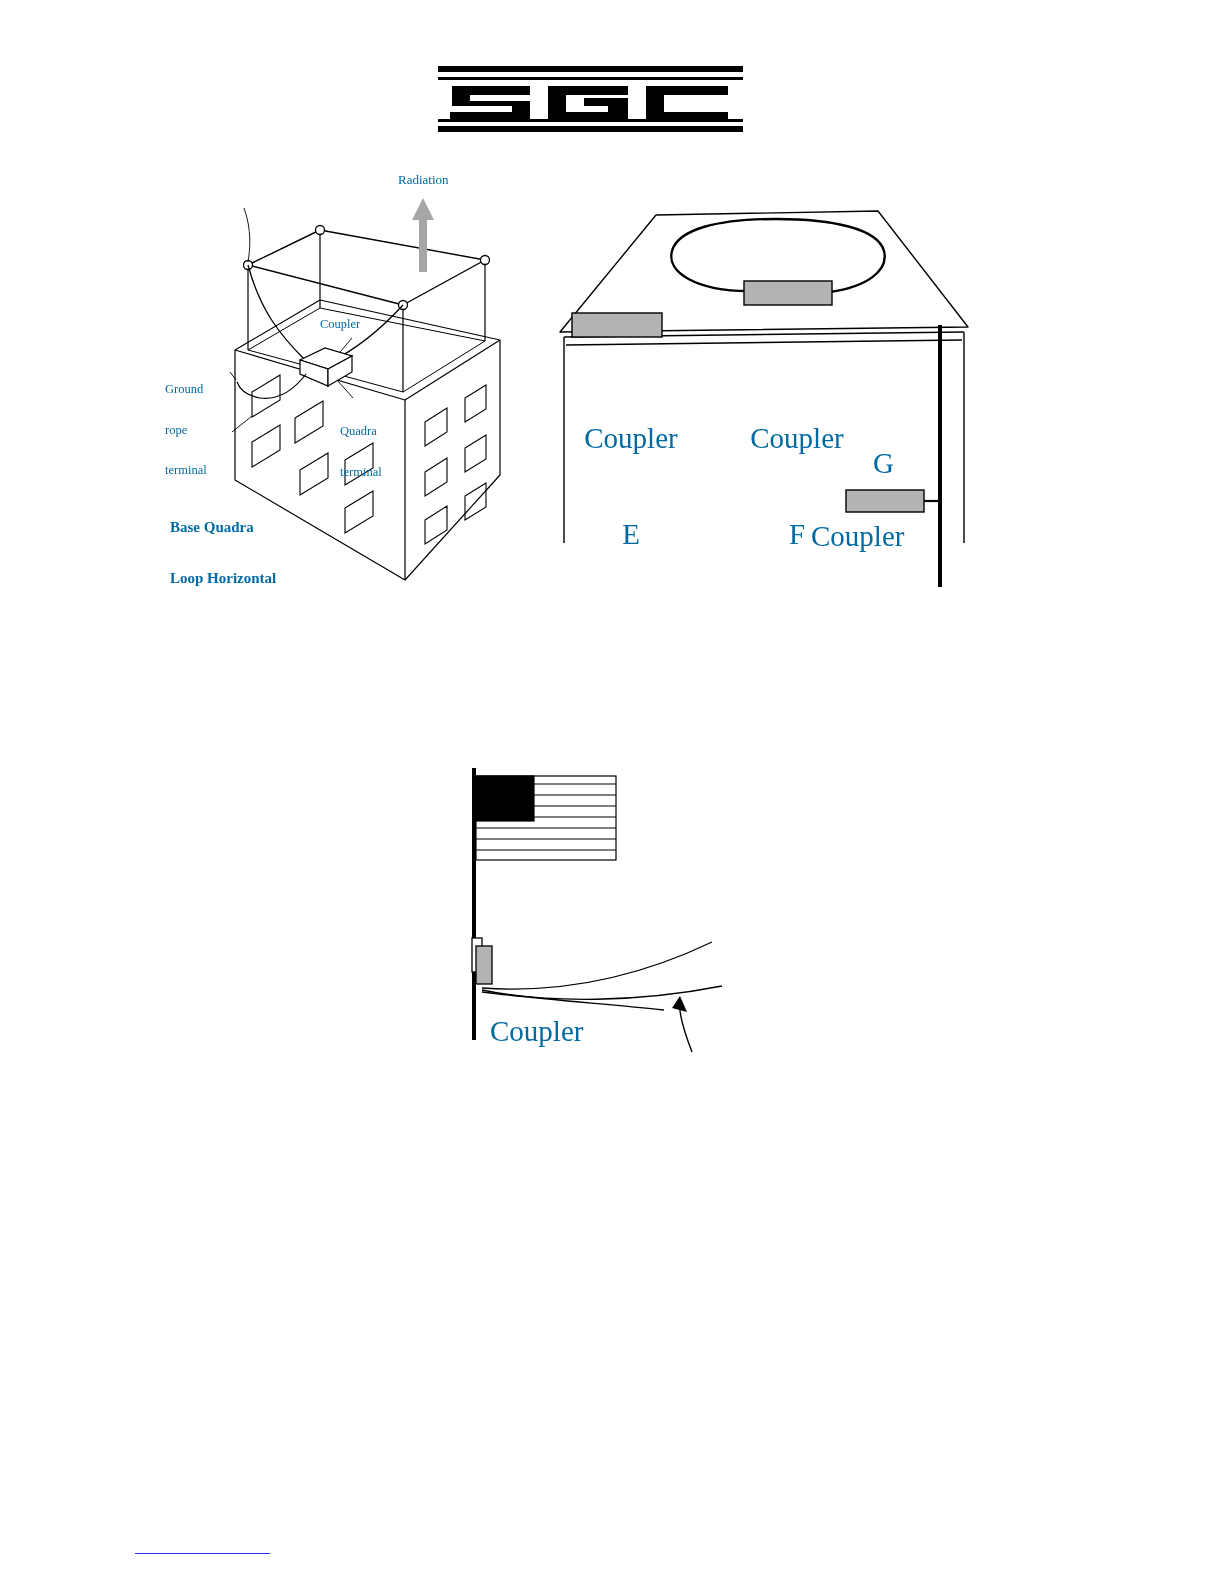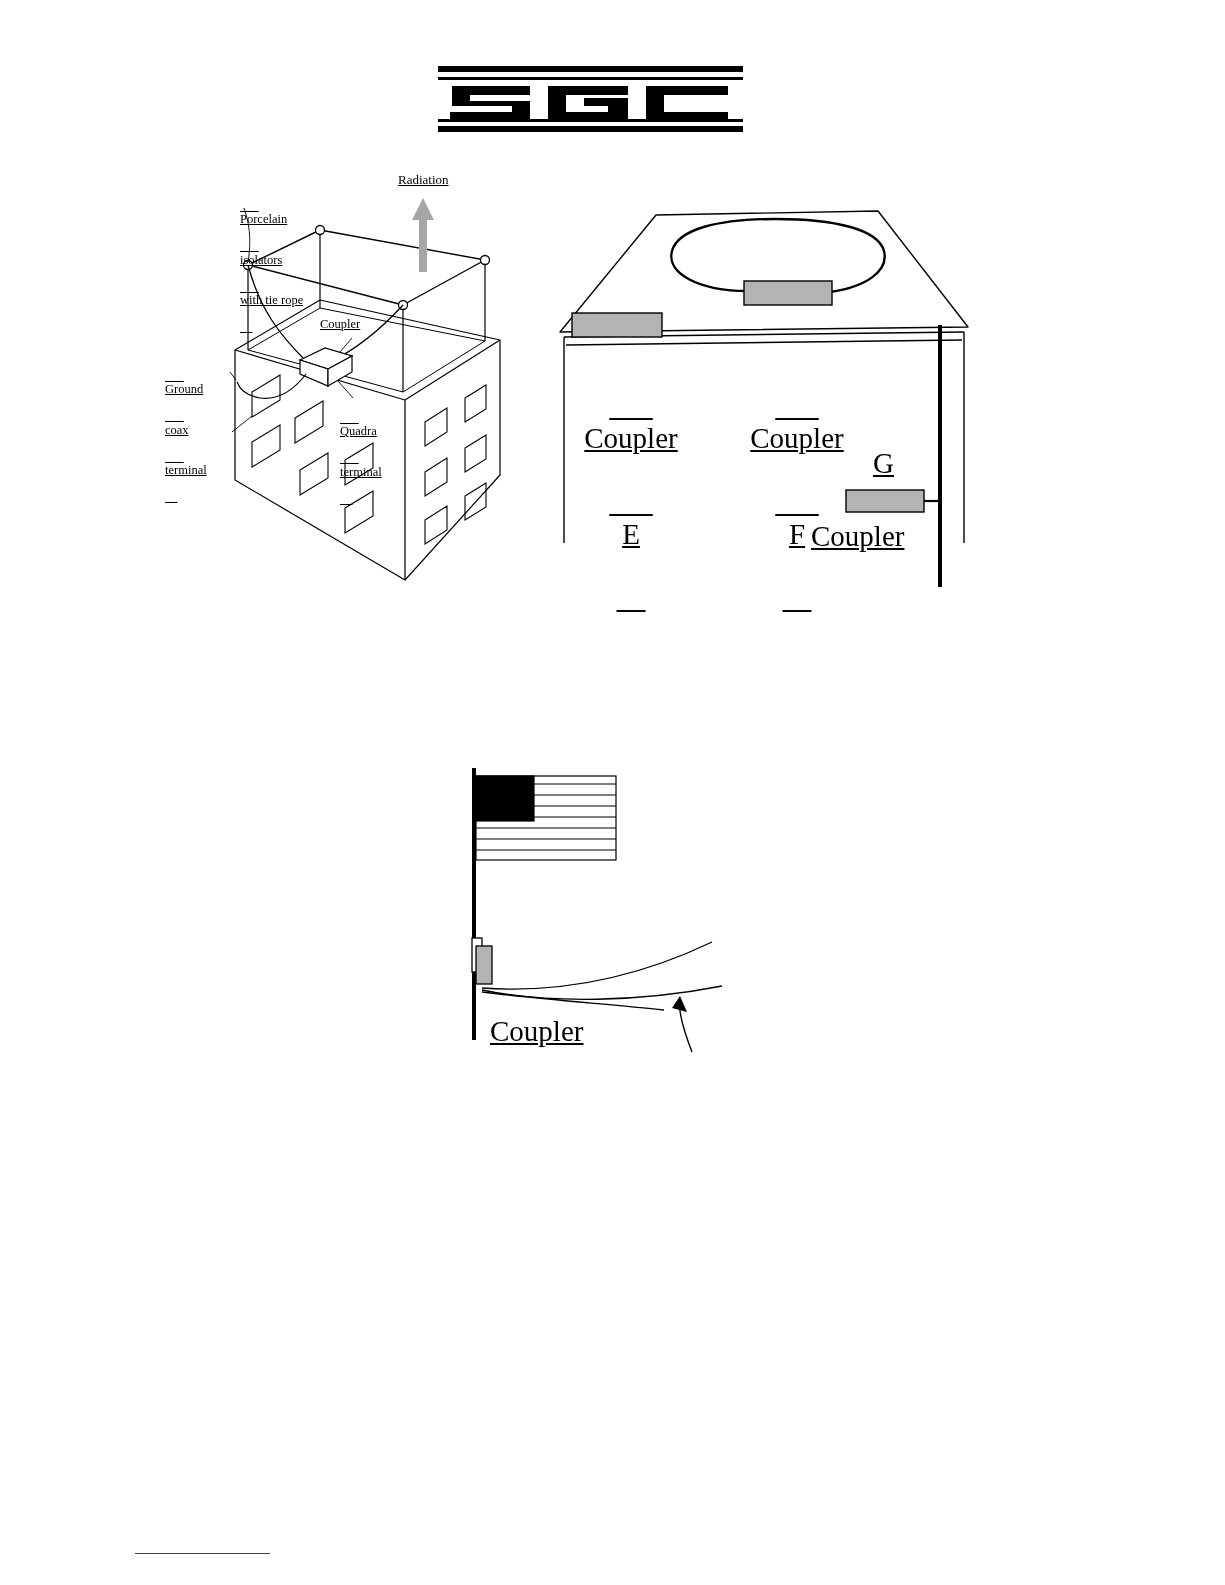--- a/index.html
+++ b/index.html
@@ -60,22 +60,21 @@
     width: 330px;
     height: 310px;
   }
   .fig-flag svg { display: block; }
 
   
   .lbl {
     position: absolute;
     white-space: pre;
     font-family: "Liberation Serif", serif;
-    color: #000000;
-    text-decoration: underline;
+    color: #0369a1;
   }
   .lbl-serif-big {
     font-size: 29px;
     line-height: 32px;
   }
   .lbl-small {
     font-family: "Liberation Serif", serif;
     font-size: 12.5px;
     line-height: 13.5px;
   }
@@ -188,42 +187,41 @@
         <path d="M90,212 L96,220"></path>
         <path d="M92,272 L112,256"></path>
         <path d="M213,238 L197,220"></path>
       </g>
 
       <g>
         <polygon points="272,60 283,38 294,60 287,60 287,112 279,112 279,60" fill="#a6a6a6"></polygon>
       </g>
     </svg>
 
-    <div class="lbl lbl-small" style="left:100px; top:26px;">
-      <div>Porcelain</div>
-      <div>isolators</div>
-      <div>with tie rope</div>
-    </div>
 
     <div class="lbl lbl-radiation" style="left:258px; top:12px;">Radiation</div>
 
     <div class="lbl lbl-small" style="left:180px; top:158px;">Coupler</div>
 
     <div class="lbl lbl-small" style="left:25px; top:196px;">
       <div>Ground</div>
-      <div>coax</div>
+      <div>rope</div>
       <div>terminal</div>
     </div>
 
     <div class="lbl lbl-small" style="left:200px; top:238px;">
       <div>Quadra</div>
       <div>terminal</div>
     </div>
 
 
+    <div class="lbl lbl-bold-small" style="left:30px; top:325px;">
+      <div>Base Quadra</div>
+      <div>Loop Horizontal</div>
+    </div>
   </div>
 
   <div class="fig-roof">
     <svg width="440" height="400" viewBox="0 0 440 400" xmlns="http://www.w3.org/2000/svg">
       <g fill="none" stroke="#000" stroke-width="1.4" stroke-linejoin="round">
 
         <path d="M108,20 L330,16 L420,132 L12,137 Z"></path>
 
         <path d="M16,142 L416,137"></path>
         <path d="M18,150 L414,145"></path>

